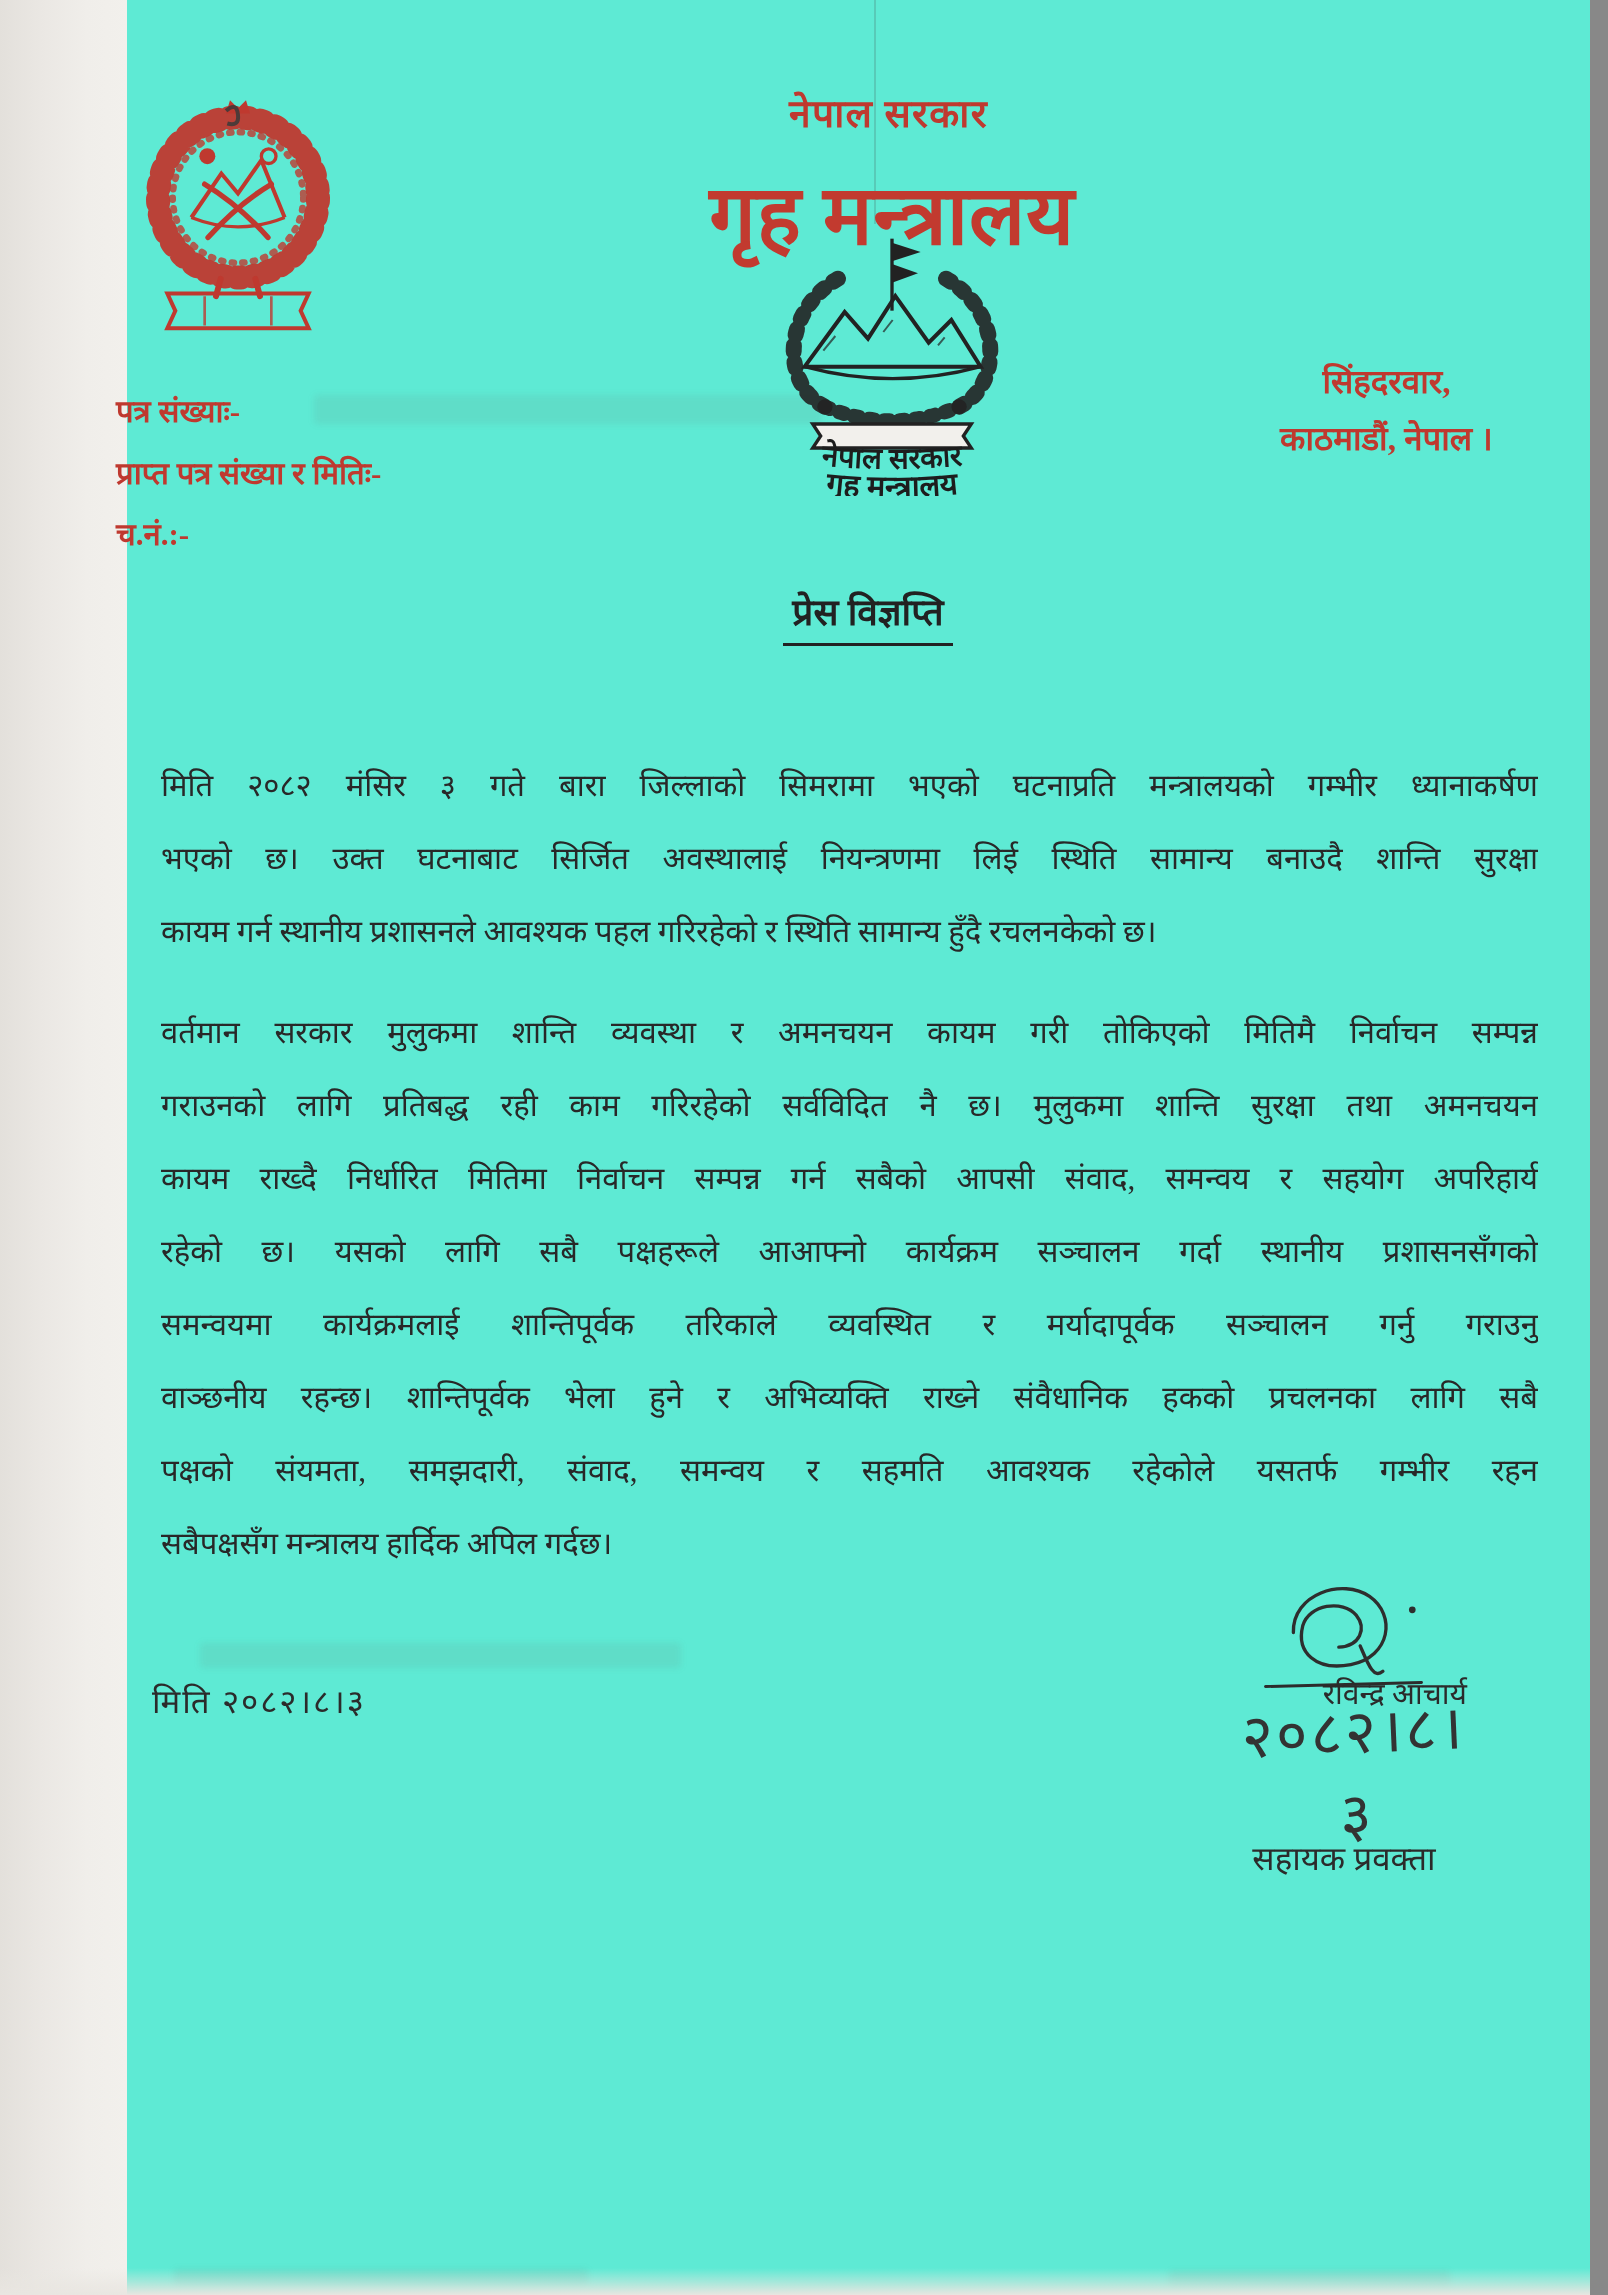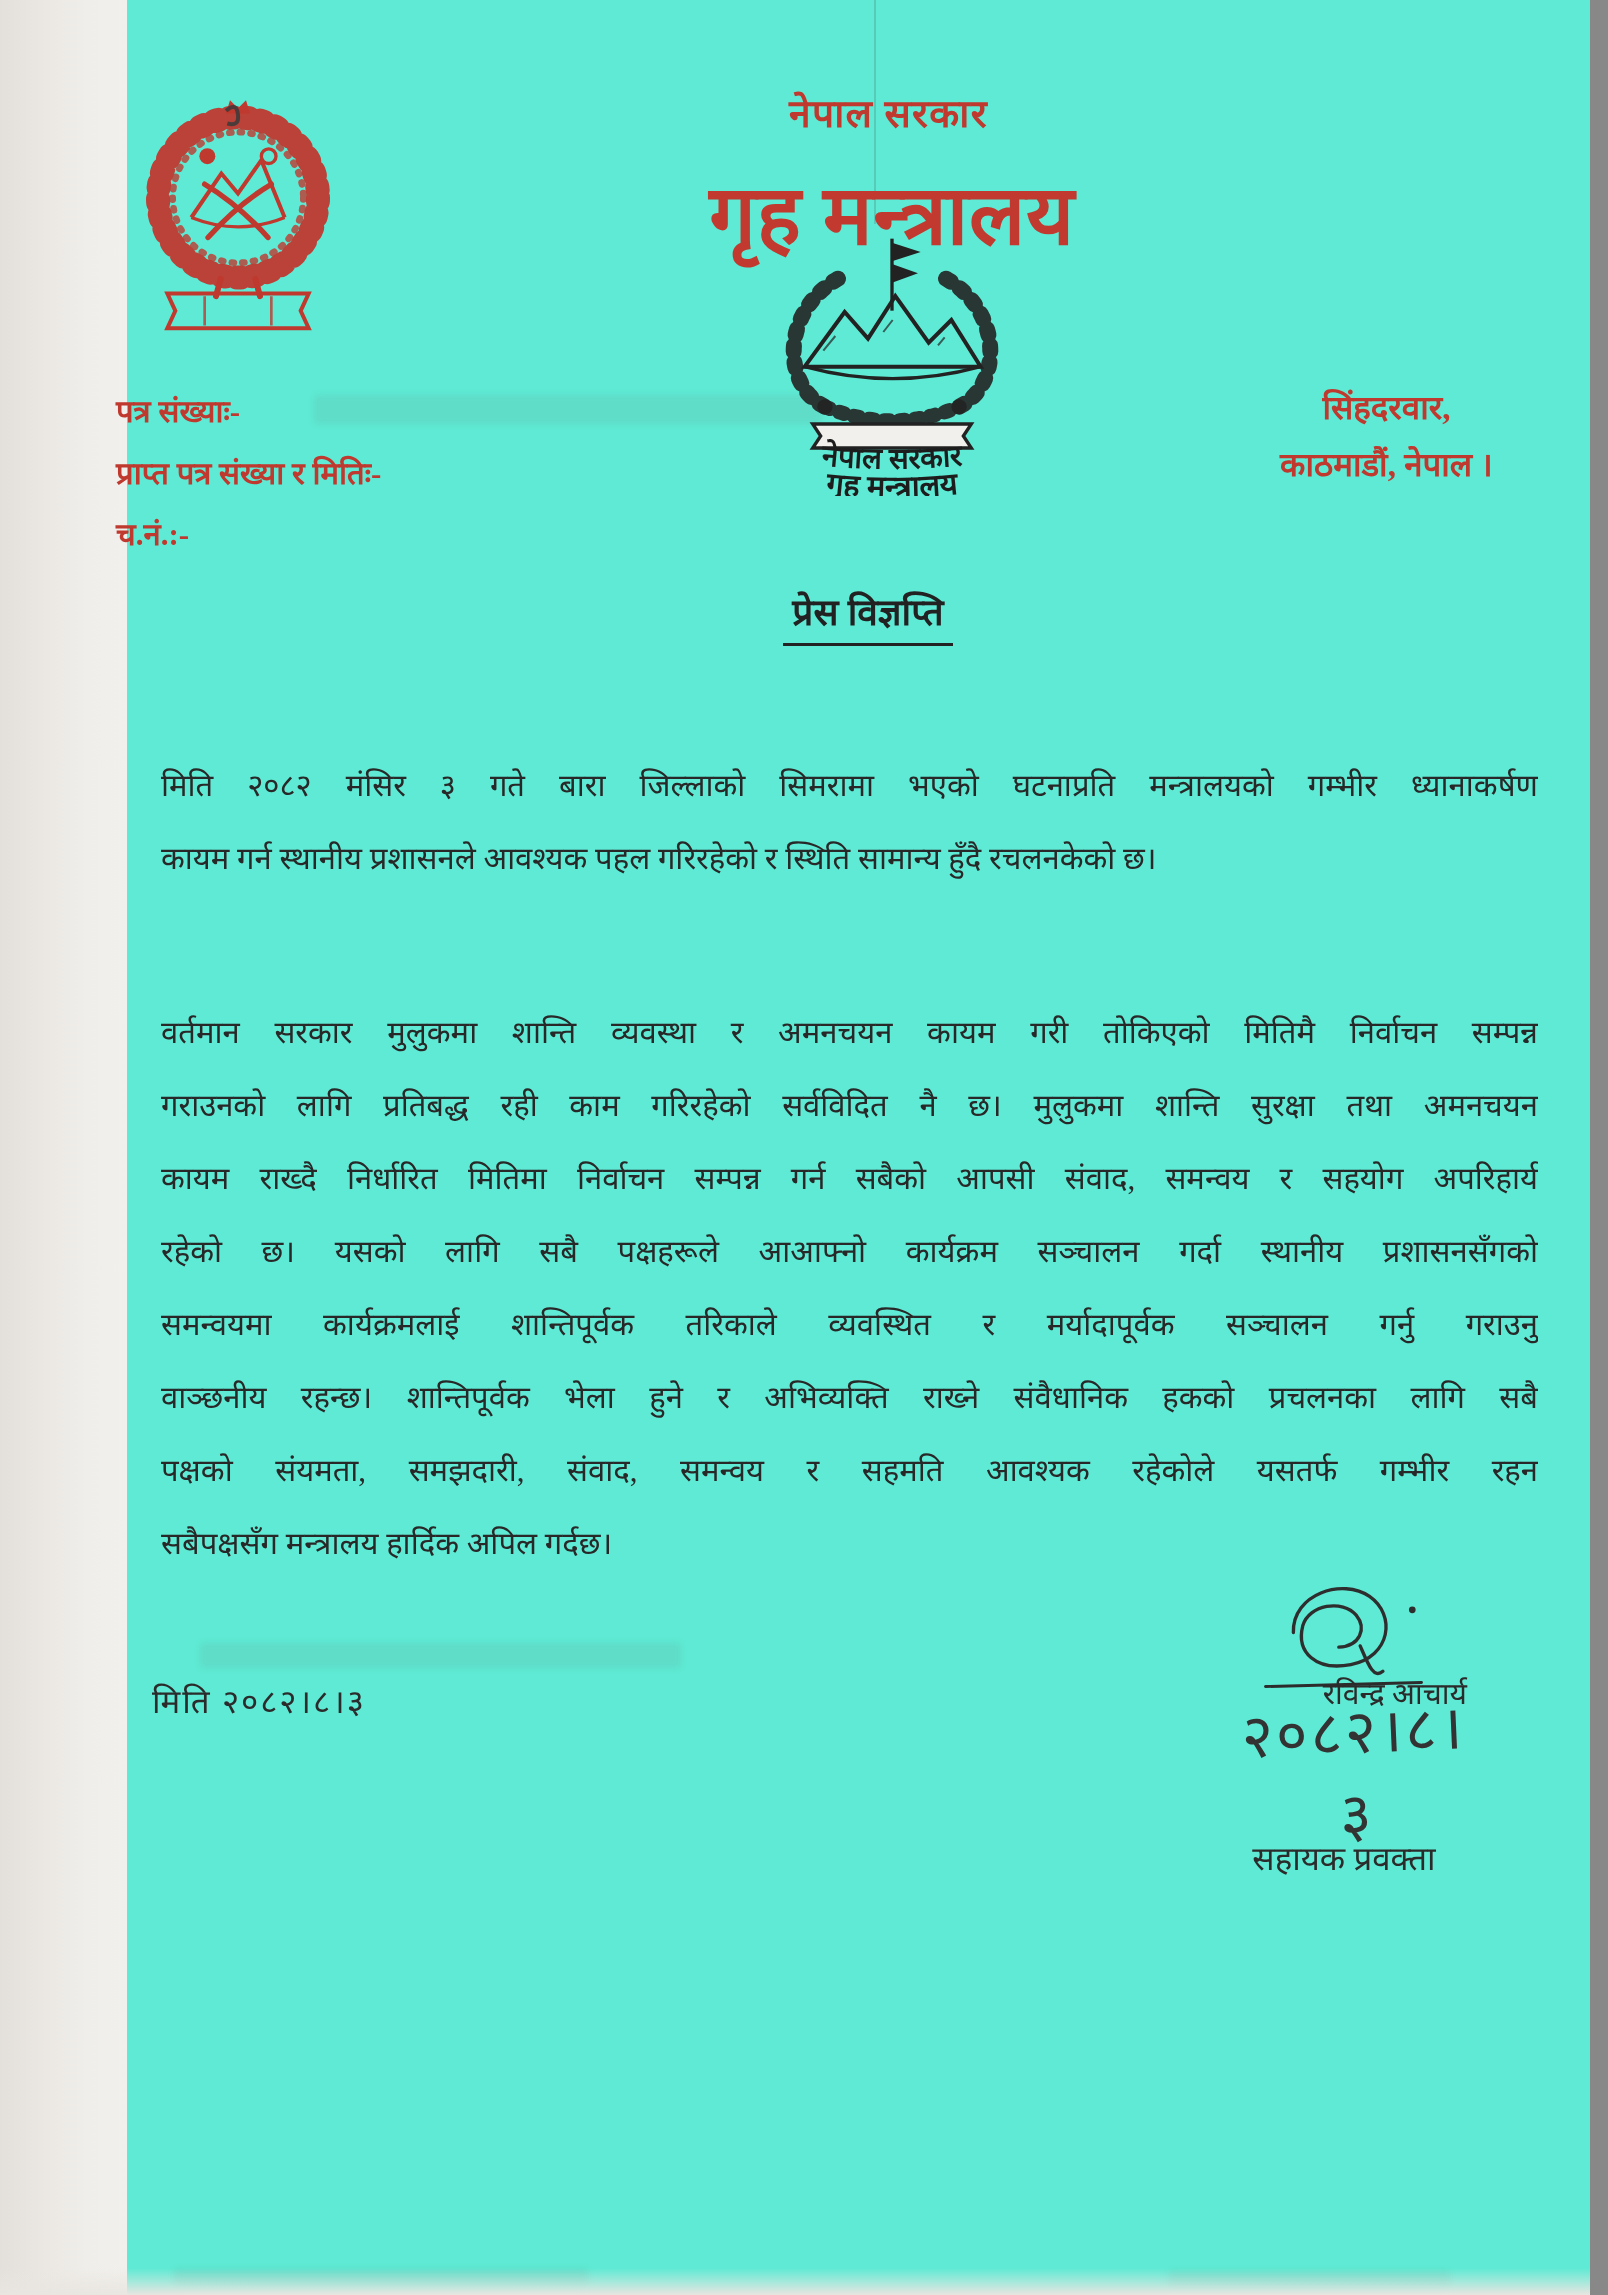--- a/index.html
+++ b/index.html
@@ -35,21 +35,21 @@
     text-align:center;font-size:83px;font-weight:800;color:#c23a2f;
     letter-spacing:0.7px;z-index:3;
   }
   .seal{position:absolute;left:743px;top:232px;width:298px;height:264px;z-index:2;}
   .emblem-red{position:absolute;left:126px;top:92px;width:224px;height:251px;}
 
   .ref-field{
     position:absolute;left:116px;font-size:31px;font-weight:700;color:#bf392f;
   }
   .address{
-    position:absolute;left:1246px;top:380px;width:281px;
+    position:absolute;left:1246px;top:354px;width:281px;
     text-align:center;font-size:33px;font-weight:700;color:#bf392f;line-height:57px;
   }
   .press-title{
     position:absolute;left:0;top:585px;width:1609px;text-align:center;z-index:4;
   }
   .press-title span{
     display:inline-block;font-size:37px;font-weight:700;color:#222;
     border-bottom:3.3px solid #222;padding:0 9.4px 6.7px 9.4px;
     margin-left:127px; 
   }
@@ -143,20 +143,21 @@
     <div>सिंहदरवार,</div>
     <div>काठमाडौं, नेपाल ।</div>
   </div>
 
   <div class="press-title">
     <span>प्रेस विज्ञप्ति</span>
   </div>
 
   <div class="body-block" style="top:749px">
     <div class="bodyline">मिति २०८२ मंसिर ३ गते बारा जिल्लाको सिमरामा भएको घटनाप्रति मन्त्रालयको गम्भीर ध्यानाकर्षण</div>
+    <div class="bodyline">भएको छ। उक्त घटनाबाट सिर्जित अवस्थालाई नियन्त्रणमा लिई स्थिति सामान्य बनाउदै शान्ति सुरक्षा</div>
     <div class="bodyline last">कायम गर्न स्थानीय प्रशासनले आवश्यक पहल गरिरहेको र स्थिति सामान्य हुँदै रचलनकेको छ।</div>
   </div>
 
   <div class="body-block" style="top:996px">
     <div class="bodyline">वर्तमान सरकार मुलुकमा शान्ति व्यवस्था र अमनचयन कायम गरी तोकिएको मितिमै निर्वाचन सम्पन्न</div>
     <div class="bodyline">गराउनको लागि प्रतिबद्ध रही काम गरिरहेको सर्वविदित नै छ। मुलुकमा शान्ति सुरक्षा तथा अमनचयन</div>
     <div class="bodyline">कायम राख्दै निर्धारित मितिमा निर्वाचन सम्पन्न गर्न सबैको आपसी संवाद, समन्वय र सहयोग अपरिहार्य</div>
     <div class="bodyline">रहेको छ। यसको लागि सबै पक्षहरूले आआफ्नो कार्यक्रम सञ्चालन गर्दा स्थानीय प्रशासनसँगको</div>
     <div class="bodyline">समन्वयमा कार्यक्रमलाई शान्तिपूर्वक तरिकाले व्यवस्थित र मर्यादापूर्वक सञ्चालन गर्नु गराउनु</div>
     <div class="bodyline">वाञ्छनीय रहन्छ। शान्तिपूर्वक भेला हुने र अभिव्यक्ति राख्ने संवैधानिक हकको प्रचलनका लागि सबै</div>

